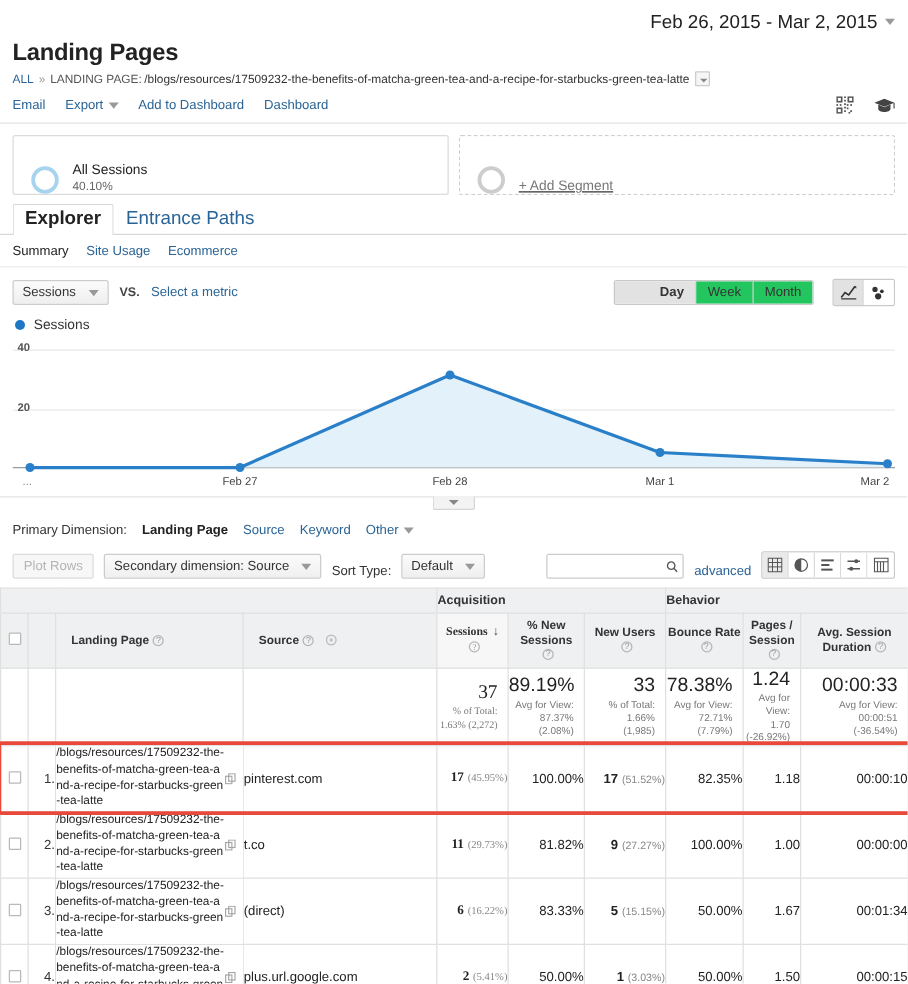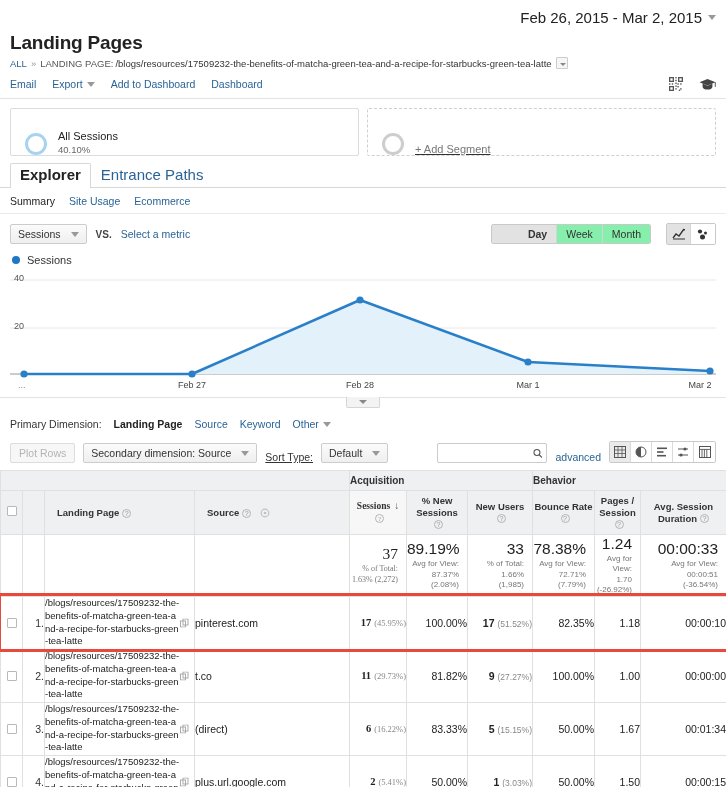--- a/index.html
+++ b/index.html
@@ -108,40 +108,40 @@
   .btn-sel {
     border: 1px solid #ccc; background: linear-gradient(#fbfbfb,#efefef);
     border-radius: 2px; font-size: 10.5px; padding: 3px 7px;
     display: inline-flex; align-items: center; gap: 10px; cursor: pointer; color: #333;
   }
   .vs-label { font-size: 10px; color: #444; font-weight: bold; }
   .link-blue { color: #2a6496; font-size: 10.5px; cursor: pointer; }
   .metricrow .spacer { flex: 1; }
   .seg-group { display: flex; border: 1px solid #c9c9c9; border-radius: 2px; overflow: hidden; }
   .seg-group .gbtn {
-    font-size: 10.5px; padding: 3px 9px; background: #86efac; cursor: pointer;
+    font-size: 10.5px; padding: 3px 9px; background: #22c55e; cursor: pointer;
     border-right: 1px solid #d5d5d5; color: #333;
   }
   .seg-group .gbtn:last-child { border-right: none; }
   .seg-group .gbtn.on { background: #e2e2e2; font-weight: bold; padding-left: 36px; }
   .chart-type-group { display: flex; border: 1px solid #c9c9c9; border-radius: 2px; overflow: hidden; margin-left: 6px; }
   .chart-type-group .cbtn {
     width: 24px; height: 20px; display: flex; align-items: center; justify-content: center;
     background: #fff; border-right: 1px solid #d5d5d5; cursor: pointer;
   }
   .chart-type-group .cbtn:last-child { border-right: none; }
   .chart-type-group .cbtn.on { background: #e2e2e2; }
 
   
   .legend { display: flex; align-items: center; gap: 7px; padding: 5px 0 2px 12px; }
   .legend .dot { width: 8px; height: 8px; border-radius: 50%; background: #1f77c4; }
   .legend .lbl { font-size: 11px; color: #333; }
 
   
-  .chartbox { position: relative; height: 110px; margin: 2px 10px 0 10px; }
+  .chartbox { position: relative; height: 110px; margin: 2px 10px 0 10px; font-weight: bold; }
   .chart-svg { display: block; width: 100%; height: 100%; }
   .xaxis {
     position: relative; height: 14px; margin: 0 10px;
     font-size: 9px; color: #444;
   }
   .xaxis span { position: absolute; top: 0; transform: translateX(-50%); white-space: nowrap; }
   .xaxis span.first { transform: none; left: 8px; color: #888; }
   .chart-footer-bar {
     border-top: 1px solid #e3e3e3; margin-top: 3px; height: 12px; position: relative;
   }
@@ -406,21 +406,21 @@
     <span class="caret-dn"></span>
   </span>
 </div>
 
 <div class="toolrow">
   <div class="plot-rows">Plot Rows</div>
   <div class="btn-sel">
     <span>Secondary dimension: Source</span>
     <span class="caret-dn"></span>
   </div>
-  <span style="font-size:10.5px;color:#333;text-decoration:underline;">Sort Type:</span>
+  <span style="font-size:10.5px;color:#333;">Sort Type:</span>
   <div class="btn-sel">
     <span>Default</span>
     <span class="caret-dn"></span>
   </div>
   <span class="spacer"></span>
   <div class="searchbox">
     <input type="text" placeholder="" style="">
     <svg width="11" height="11" viewBox="0 0 11 11">
       <circle cx="4.4" cy="4.4" r="3.3" fill="none" stroke="#555" stroke-width="1.2"></circle>
       <line x1="6.9" y1="6.9" x2="10" y2="10" stroke="#555" stroke-width="1.3"></line>

